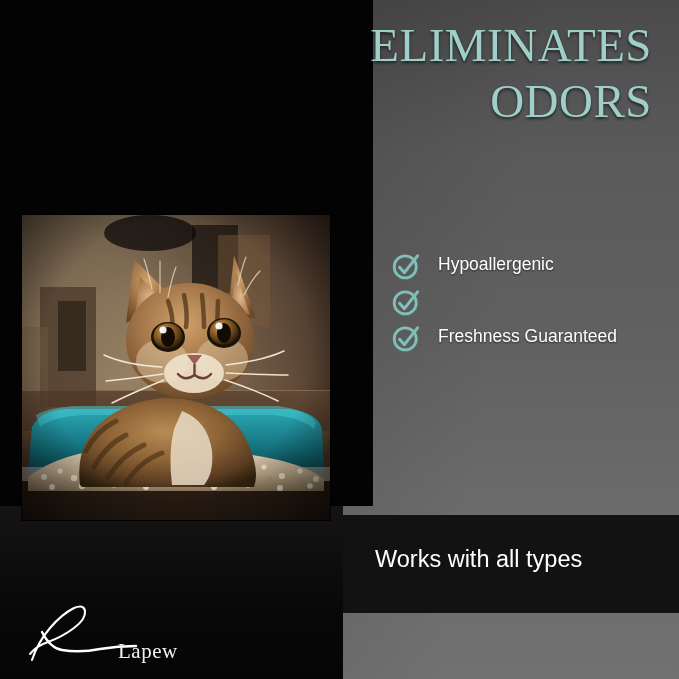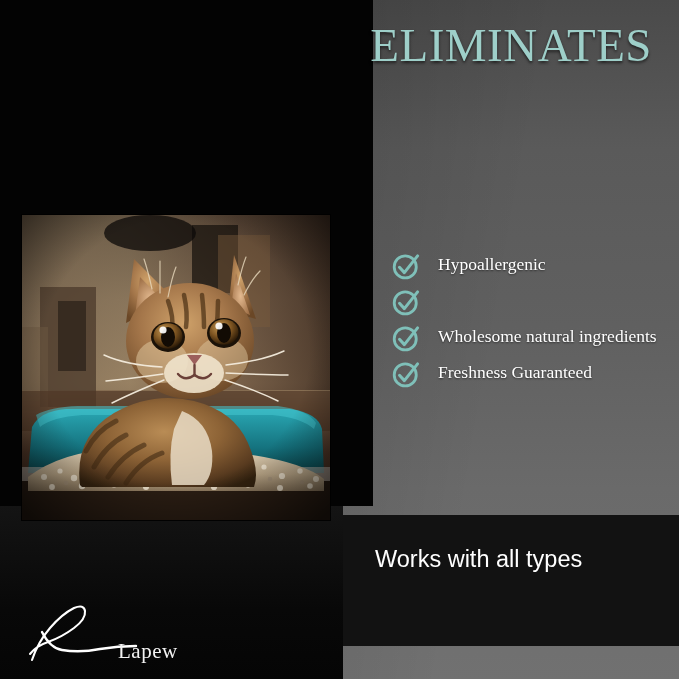--- a/index.html
+++ b/index.html
@@ -105,31 +105,31 @@
     width: 30px;
     height: 30px;
     margin-right: 16px;
     margin-top: 1px;
   }
   .check-icon svg { display: block; width: 30px; height: 30px; overflow: visible; }
   .benefit-text {
     color: #ffffff;
     font-size: 17.5px;
     line-height: 1.62;
-    font-family: Liberation Serif, serif;
+    font-family: Liberation Sans, sans-serif;
     text-shadow: 0 1px 2px rgba(0,0,0,0.55);
   }
 
   
   .callout {
     position: absolute;
     left: 343px;
     top: 515px;
     width: 336px;
-    height: 131px;
+    height: 98px;
     background: #121212;
     z-index: 7;
     box-sizing: border-box;
     padding: 24px 8px 0 32px;
   }
   .callout-text {
     color: #ffffff;
     font-size: 23.5px;
     line-height: 1.78;
     font-family: "Liberation Sans", sans-serif;
@@ -161,20 +161,21 @@
 <body>
 
 <div id="ad-canvas">
 
   <div class="bg-gradient"></div>
   <div class="black-panel"></div>
   <div class="black-foot"></div>
 
   <div class="headline">
     <span class="hl-line">ELIMINATES</span>
+    <span class="hl-line">ODORS</span>
   </div>
 
   <div class="photo-frame">
     <svg class="photo-svg" viewBox="0 0 308 305" preserveAspectRatio="xMidYMid slice">
       <defs>
         <linearGradient id="roomBg" x1="0" y1="0" x2="0" y2="1">
           <stop offset="0%" stop-color="#2b211a"></stop>
           <stop offset="28%" stop-color="#6d5a46"></stop>
           <stop offset="55%" stop-color="#8d7457"></stop>
           <stop offset="78%" stop-color="#4d3526"></stop>
@@ -356,29 +357,20 @@
 
     <div class="benefit-row">
       <span class="check-icon">
         <svg viewBox="0 0 34 34">
           <circle cx="15" cy="18" r="12.5" fill="none" stroke="#7fc0b9" stroke-width="3.2"></circle>
           <path d="M8.5 18.5 L14 24.5 L29 5.5" fill="none" stroke="#7fc0b9" stroke-width="3.4" stroke-linecap="round" stroke-linejoin="round"></path>
         </svg>
       </span>
     </div>
 
-    <div class="benefit-row">
-      <span class="check-icon">
-        <svg viewBox="0 0 34 34">
-          <circle cx="15" cy="18" r="12.5" fill="none" stroke="#7fc0b9" stroke-width="3.2"></circle>
-          <path d="M8.5 18.5 L14 24.5 L29 5.5" fill="none" stroke="#7fc0b9" stroke-width="3.4" stroke-linecap="round" stroke-linejoin="round"></path>
-        </svg>
-      </span>
-      <span class="benefit-text">Wholesome natural ingredients</span>
-    </div>
 
     <div class="benefit-row">
       <span class="check-icon">
         <svg viewBox="0 0 34 34">
           <circle cx="15" cy="18" r="12.5" fill="none" stroke="#7fc0b9" stroke-width="3.2"></circle>
           <path d="M8.5 18.5 L14 24.5 L29 5.5" fill="none" stroke="#7fc0b9" stroke-width="3.4" stroke-linecap="round" stroke-linejoin="round"></path>
         </svg>
       </span>
       <span class="benefit-text">Freshness Guaranteed</span>
     </div>

